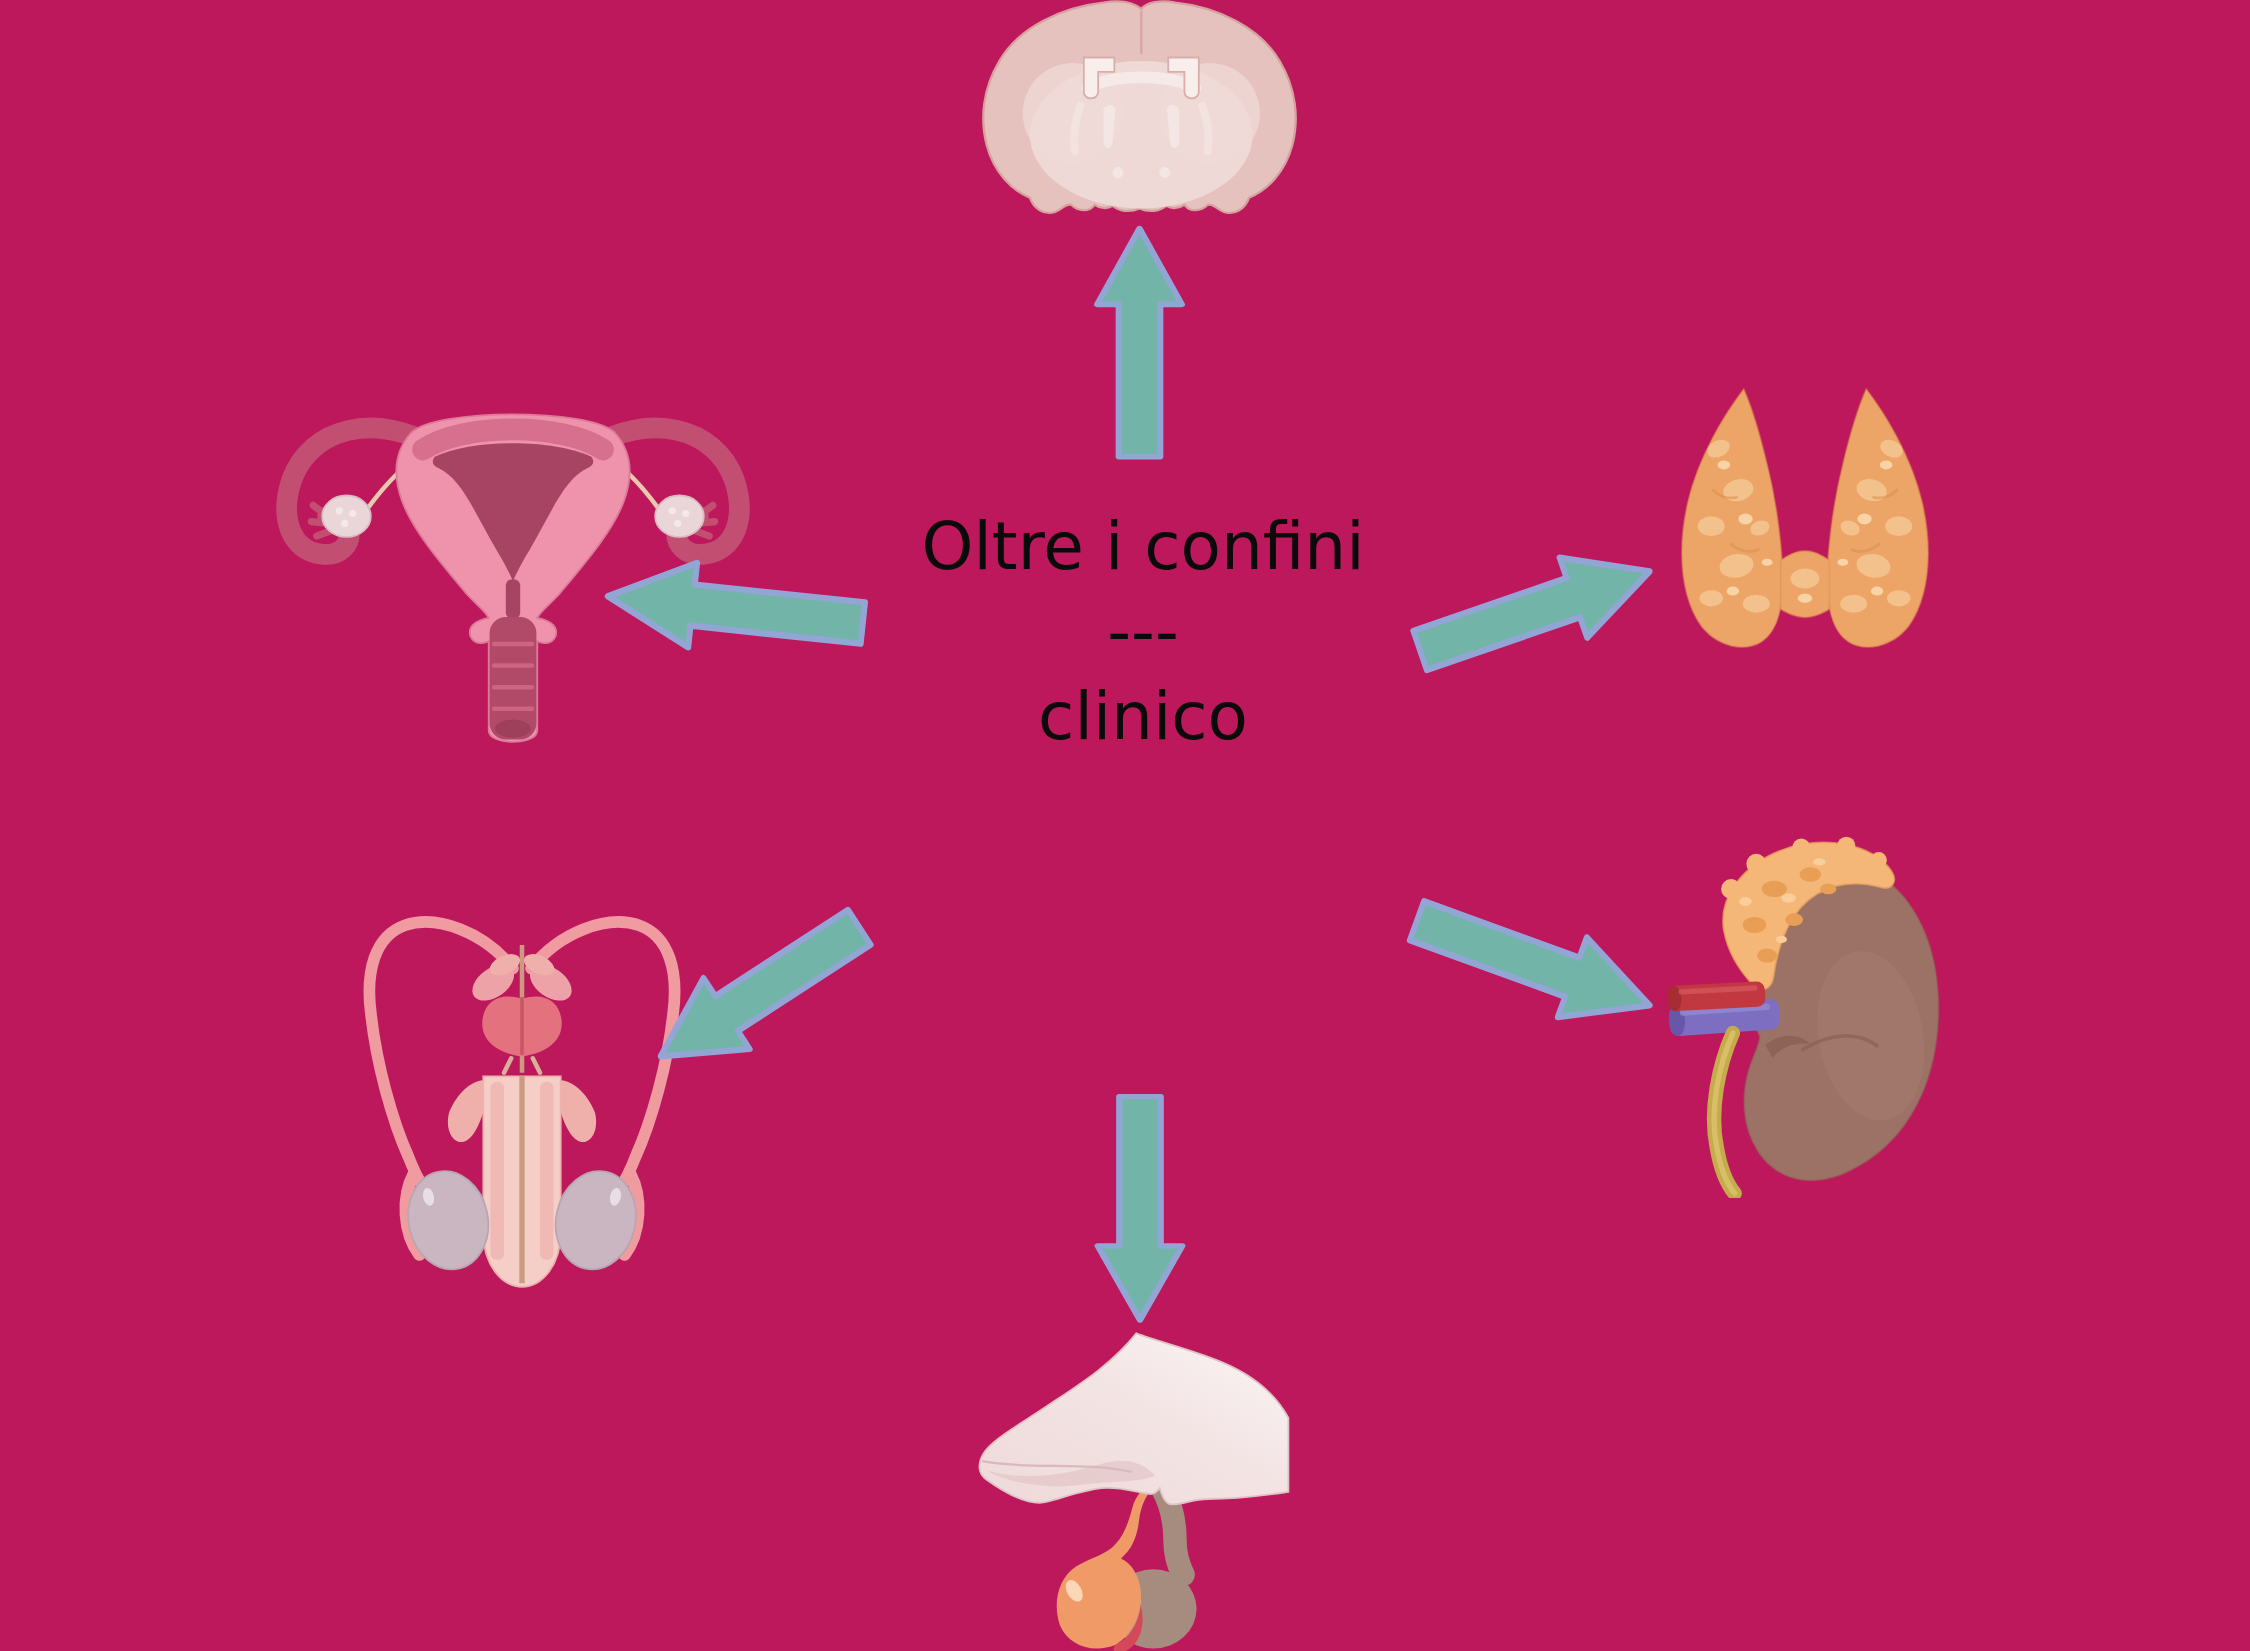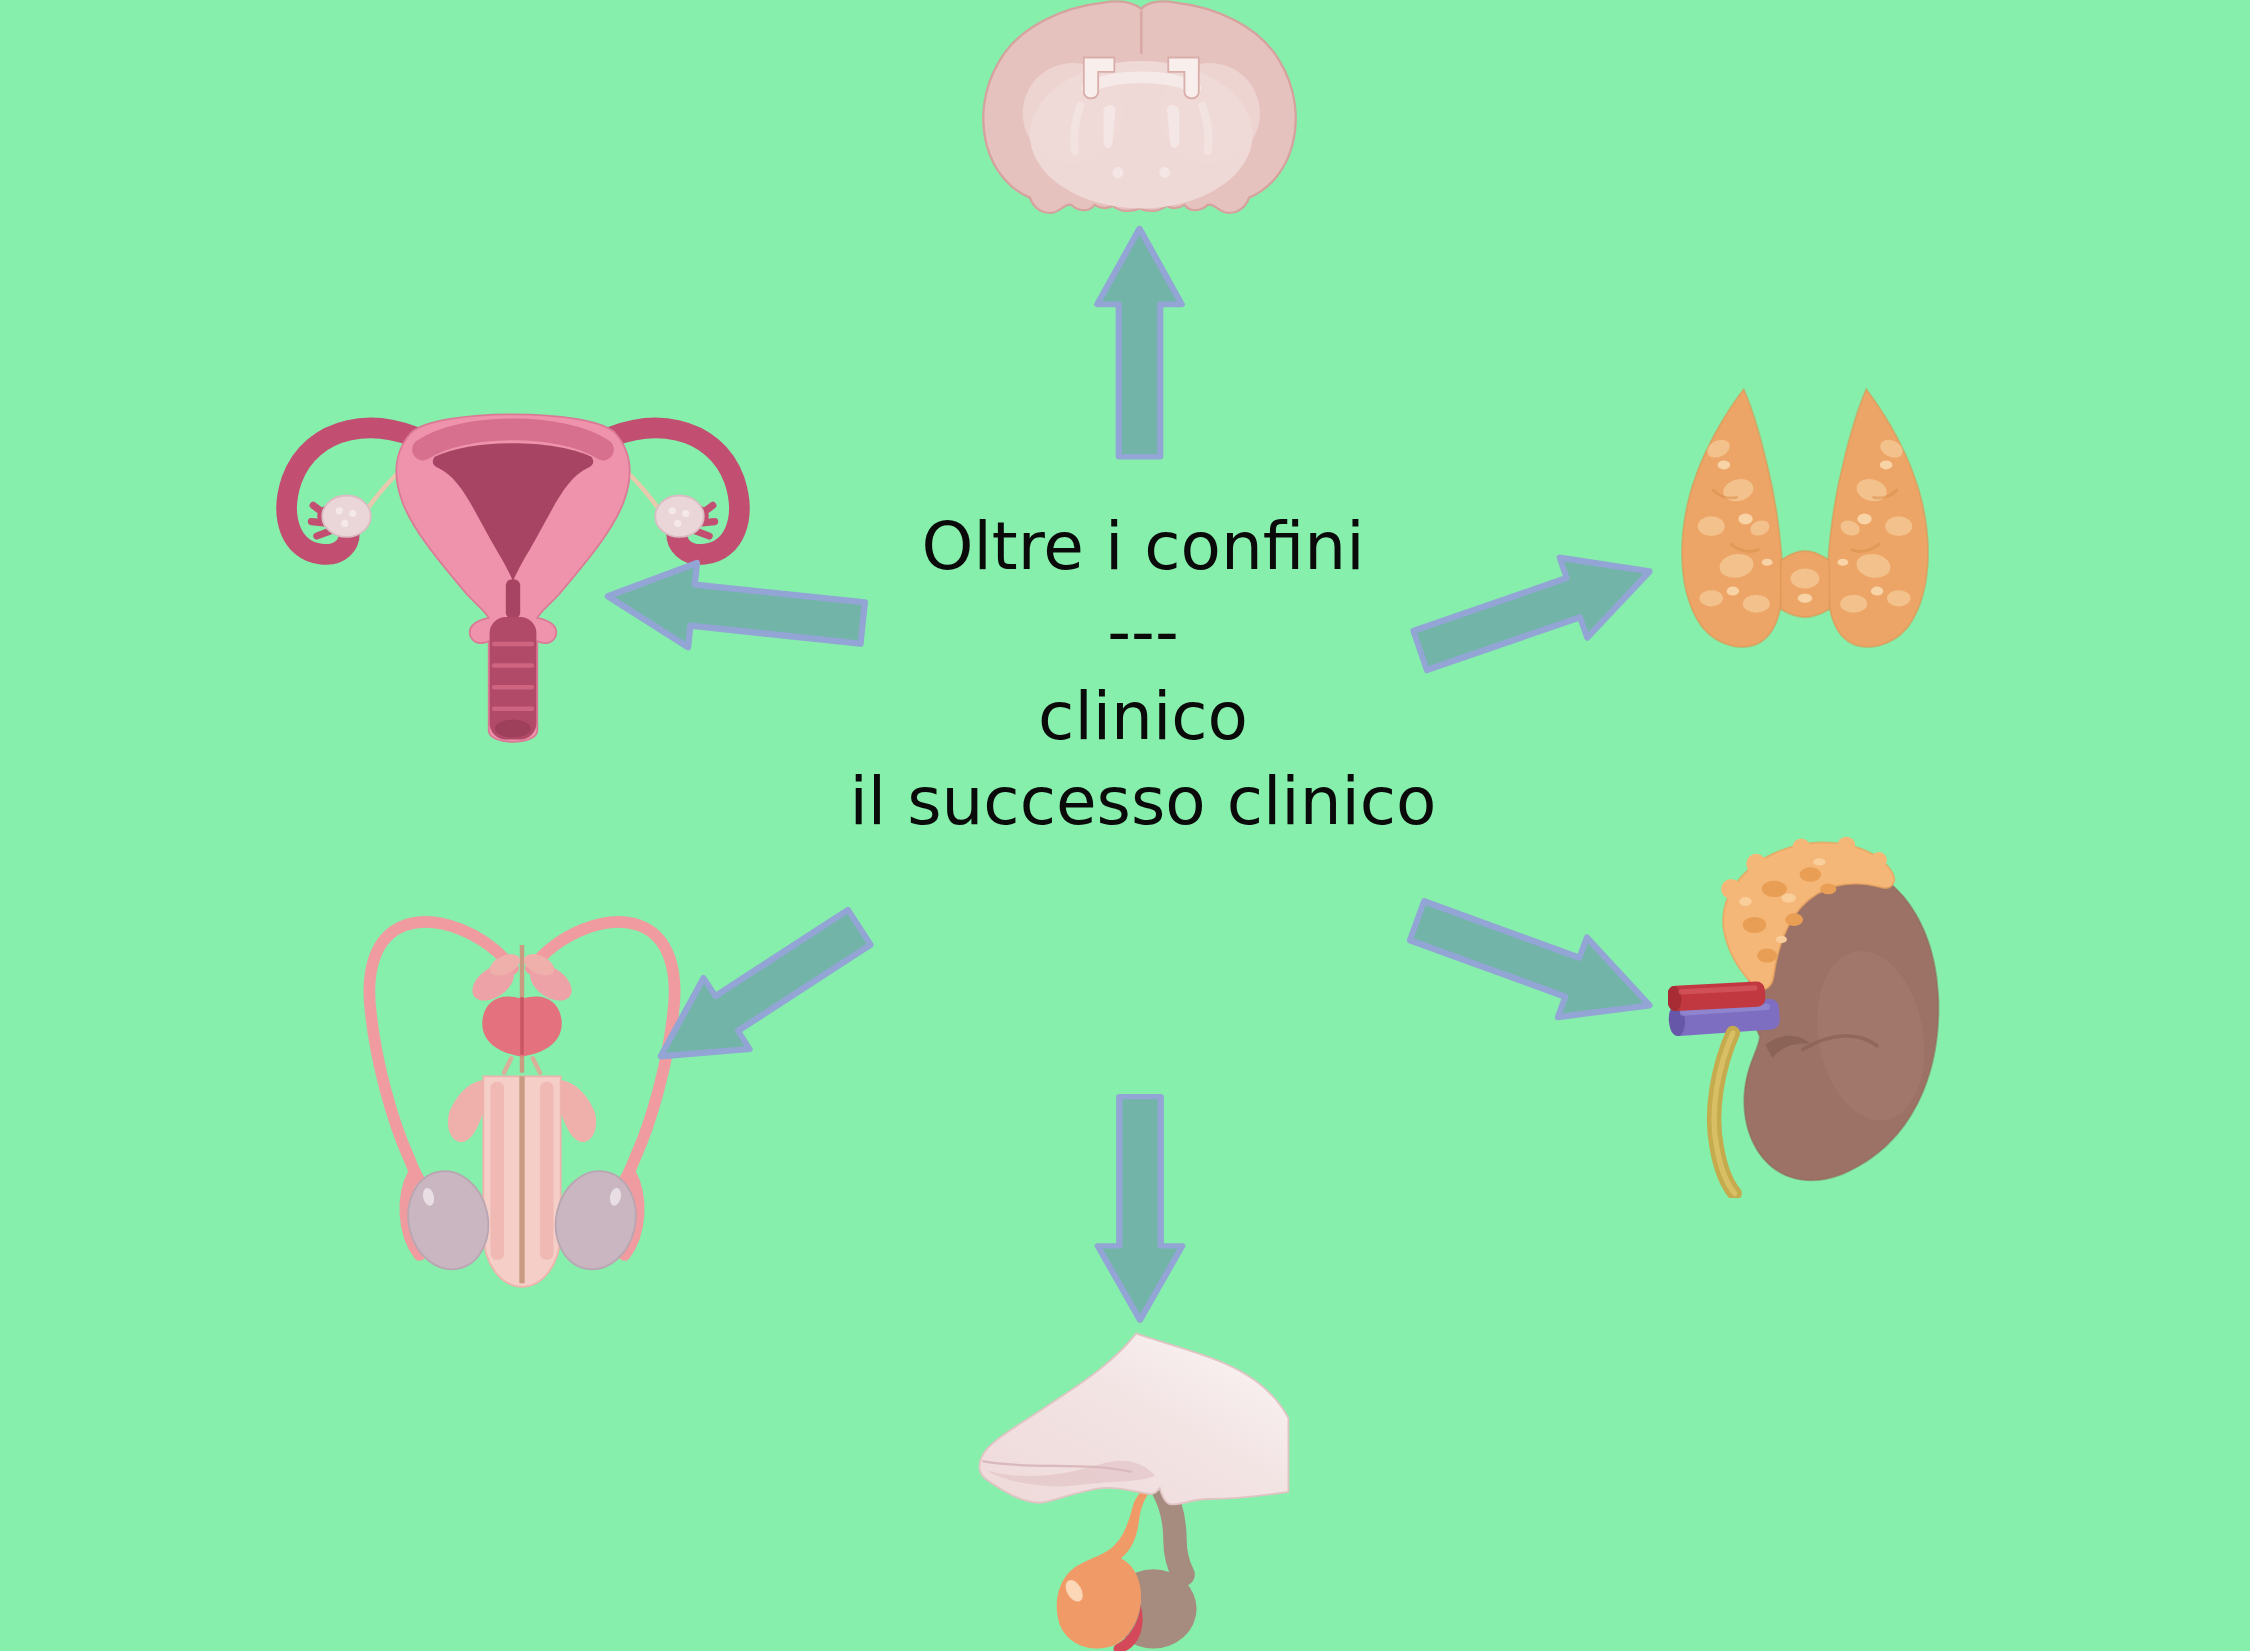--- a/index.html
+++ b/index.html
@@ -1,20 +1,20 @@
 <!DOCTYPE html>
 <html style="font-size:14.4px"><head>
 <meta charset="utf-8">
 <style>
   html,body{margin:0;padding:0;background:#ffffff;}
   .canvas{
     position:relative;
     width:2250px;
     height:1652px;
-    background:#86efac;
+    background:#be185d;
     overflow:hidden;
     font-family:"DejaVu Sans", sans-serif;
   }
   .center-text{
     position:absolute;
     left:513px; top:504px; width:1260px;
     text-align:center;
     font-size:66px;
     line-height:85px;
     color:#0a0a0a;
@@ -265,17 +265,16 @@
     <polygon points="4,32 197,32 197,8 293,55 197,102 197,78 4,78"></polygon>
   </svg>
   <svg class="arrow arrow-down" viewBox="0 0 300 110" preserveAspectRatio="none">
     <polygon points="4,32 197,32 197,8 293,55 197,102 197,78 4,78"></polygon>
   </svg>
 
   <div class="center-text">
     <div>Oltre i confini</div>
     <div>---</div>
     <div>clinico</div>
-    <div>il successo clinico</div>
   </div>
 
 </div>
 
 
 </body></html>

